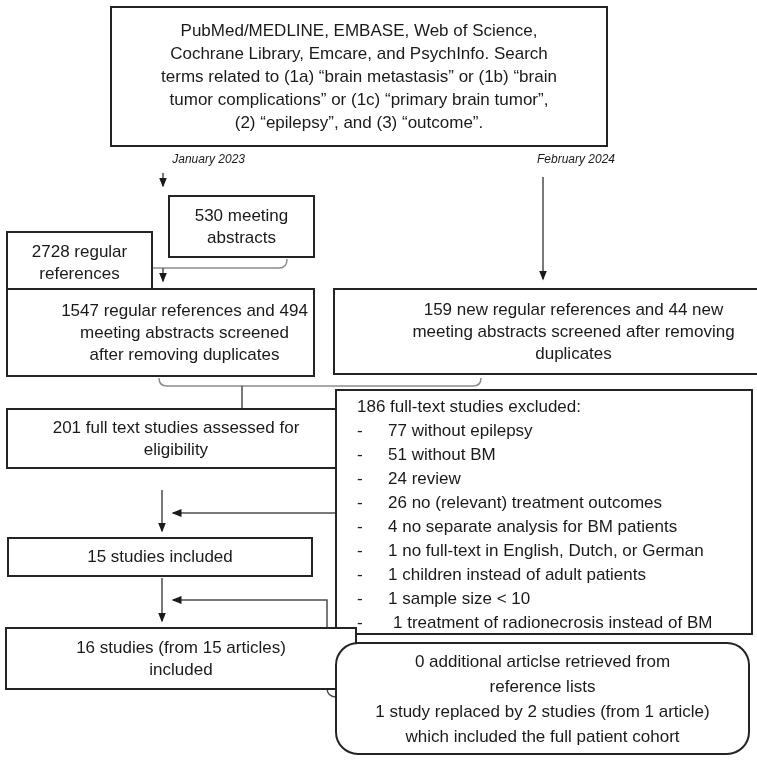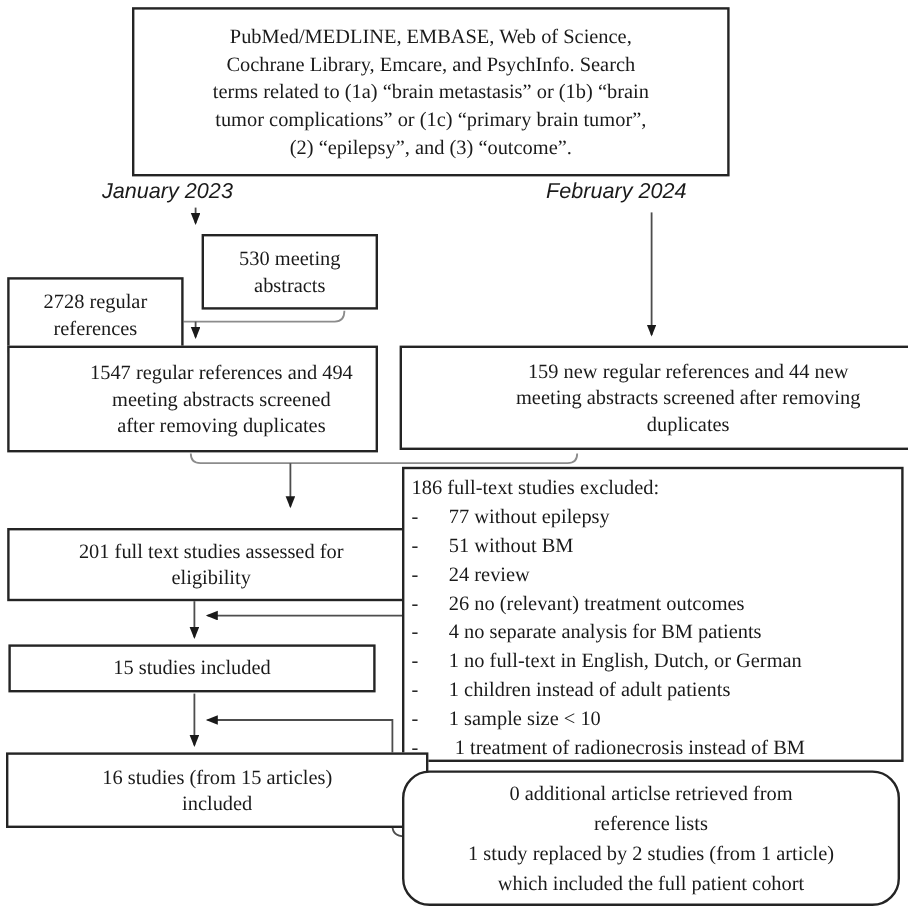--- a/index.html
+++ b/index.html
@@ -10,44 +10,44 @@
   #canvas{
     position:relative;width:757px;height:764px;background:var(--background);
     font-family:"Liberation Sans",sans-serif;color:var(--text);overflow:hidden;
   }
   .box{
     position:absolute;box-sizing:border-box;border:2px solid var(--border);
     background:var(--background);display:flex;align-items:center;justify-content:center;
     text-align:center;white-space:pre-line;font-size:17px;line-height:22px;
   }
   .date-label{
-    position:absolute;font-style:italic;font-size:18px;text-align:left;
+    position:absolute;font-style:italic;font-size:12px;text-align:right;
     line-height:24px;white-space:nowrap;
   }
   #connectors{position:absolute;left:0;top:0;z-index:0;}
-  .box{z-index:1;font-family:Liberation Serif, serif;}
+  .box{z-index:1;}
   
   #box-excluded{
     left:335px;top:389px;width:418px;height:246px;
     flex-direction:column;align-items:stretch;justify-content:flex-start;
-    text-align:left;white-space:normal;padding:4px 6px 0 6px;line-height:24px;
+    text-align:left;white-space:normal;padding:4px 6px 0 20px;line-height:24px;
   }
   .ex-header{line-height:24px;}
   .ex-row{display:flex;line-height:24px;}
   .ex-dash{width:31px;flex:0 0 31px;}
   .ex-row.indent2 .ex-dash{width:36px;flex-basis:36px;}
   
   #box-search{left:110px;top:6px;width:498px;height:141px;line-height:23px;}
   #lbl-jan{left:85px;top:147px;width:160px;}
   #lbl-feb{left:455px;top:147px;width:160px;}
   #box-2728{left:6px;top:195px;width:147px;height:63px;margin-top:36px;}
   #box-530{left:168px;top:195px;width:147px;height:63px;}
   #box-1547{left:6px;top:288px;width:309px;height:89px;padding-left:48px;}
   #box-159{left:333px;top:288px;width:481px;height:87px;}
-  #box-201{left:6px;top:440px;width:340px;height:61px;}
+  #box-201{left:6px;top:408px;width:340px;height:61px;}
   #box-15{left:7px;top:537px;width:306px;height:40px;}
   #box-16{left:5px;top:627px;width:352px;height:63px;}
   #box-ref{left:335px;top:642px;width:415px;height:113px;line-height:25px;border-radius:23px;}
 </style>
 </head>
 <body>
 
 <div id="canvas">
 
   <svg id="connectors" width="757" height="764" viewBox="0 0 757 764">

